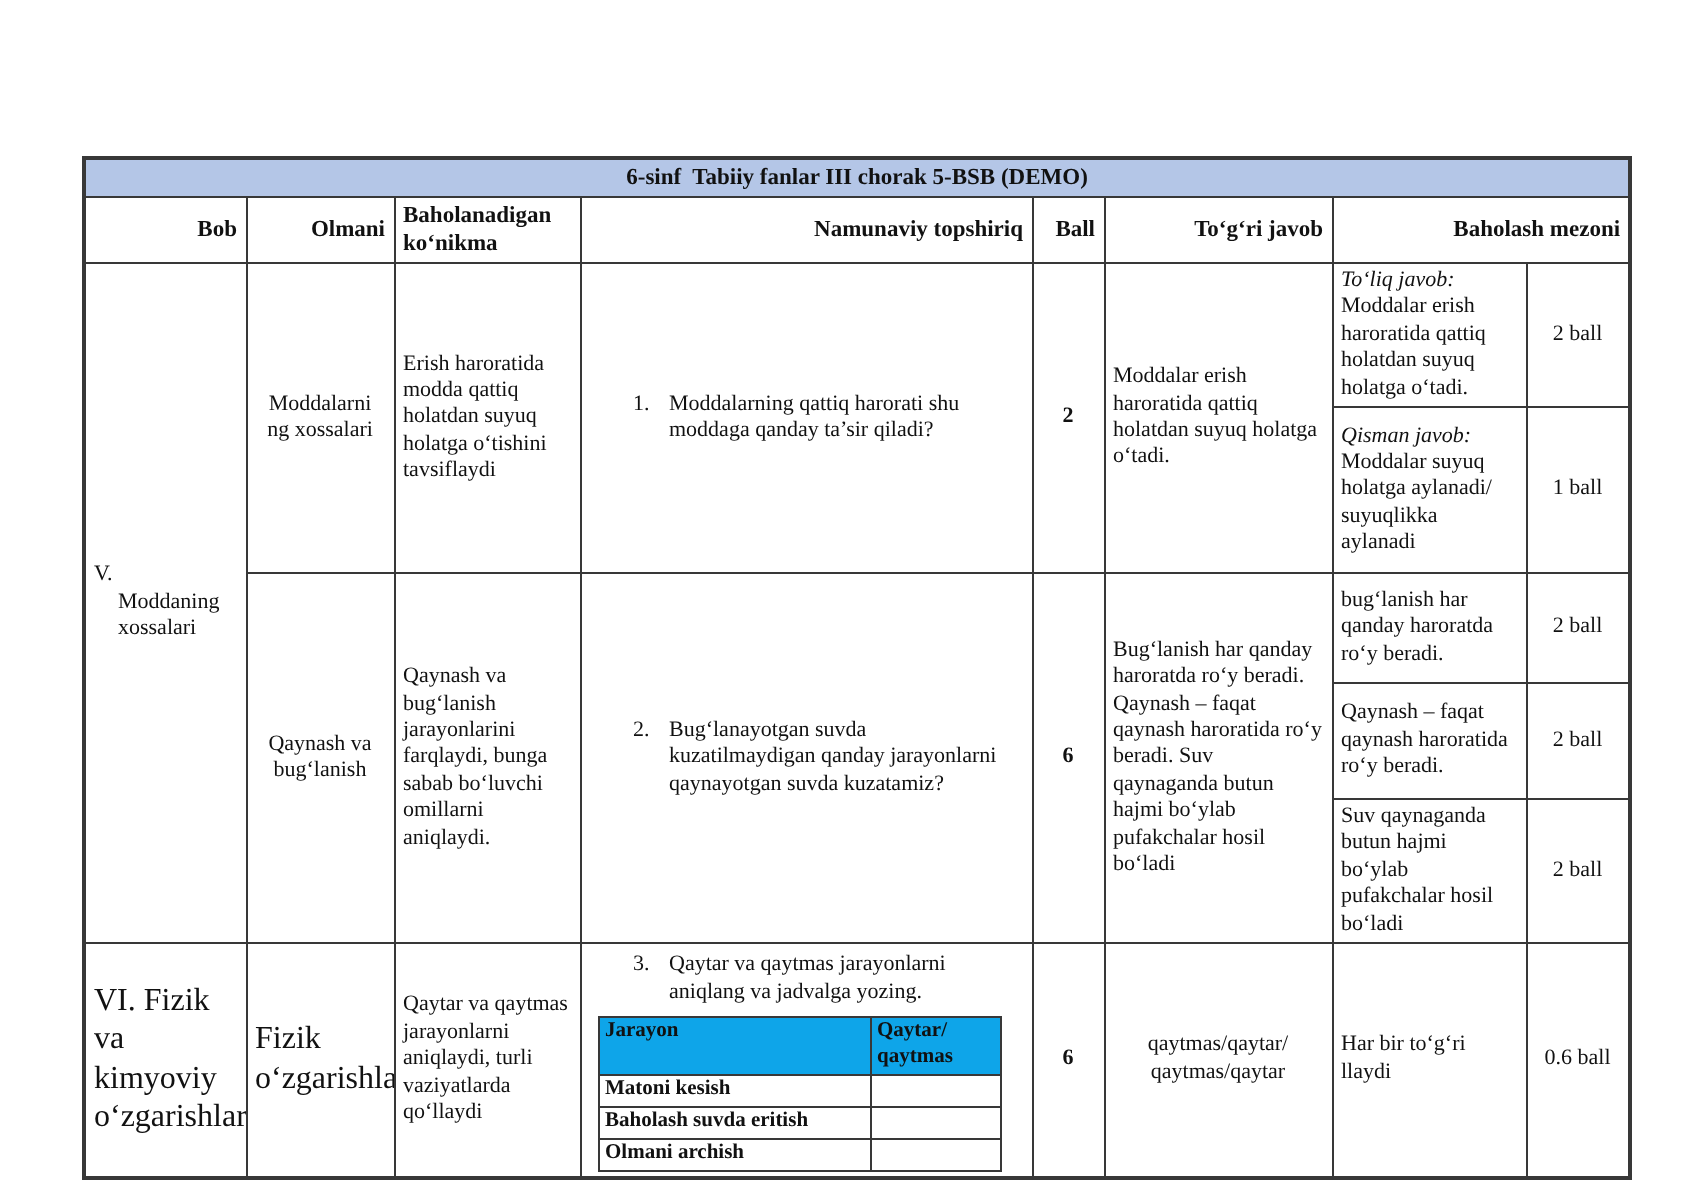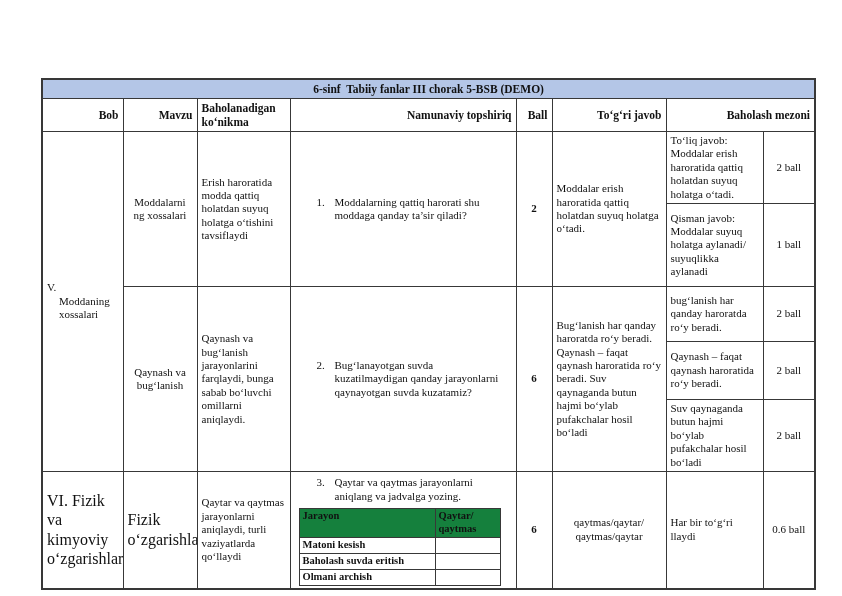--- a/index.html
+++ b/index.html
@@ -30,32 +30,32 @@
   .v-bottom{vertical-align:bottom;}
   .center{text-align:center;font-family:Liberation Serif, serif;}
   .indent{padding-left:12px;}
   .bob3{font-size:16px;padding-left:10px;}
   .mavzu3{font-size:16px;text-align:left;}
   .mavzu{text-align:center;}
   .ball-val{font-weight:bold;text-align:center;}
   .mezon-text{vertical-align:top;padding:2px 3px;}
   .mezon-ball{text-align:center;}
   .mezon-ball-top{vertical-align:top;text-align:center;padding-top:26px;}
-  .it{}
+  .it{font-style:italic;}
   .task{display:flex;padding-left:22px;padding-right:6px;}
   .task-num{flex:none;width:18px;}
   .task-text{flex:1;}
   .inner{
     border-collapse:collapse;table-layout:fixed;
     border:1.5px solid #383838;
     width:201px;margin-left:4px;margin-top:5px;
     font-size:10.5px;
   }
   .inner th,.inner td{border:1px solid #383838;padding:1px 3px;text-align:left;font-weight:bold;}
-  .inner th{background:#15803d;font-weight:bold;vertical-align:top;}
+  .inner th{background:#0ea5e9;font-weight:bold;vertical-align:top;}
   .inner td{height:13px;}
 </style>
 </head>
 <body>
 
 <table class="doc-table">
   <colgroup>
     <col style="width:81px">
       <col style="width:74px">
       <col style="width:93px">
@@ -66,21 +66,21 @@
       <col style="width:52px">
   </colgroup>
 
   <tbody>
       <tr style="height:14px">
     <td class="title-cell" colspan="8">6-sinf  Tabiiy fanlar III chorak 5-BSB (DEMO)</td>
   </tr>
 
   <tr style="height:29px">
     <td class="hdr">Bob</td>
-    <td class="hdr">Mavzu</td>
+    <td class="hdr">Olmani</td>
     <td class="hdr hdr-left">Baholanadigan ko‘nikma</td>
     <td class="hdr">Namunaviy topshiriq</td>
     <td class="hdr">Ball</td>
     <td class="hdr">To‘g‘ri javob</td>
     <td class="hdr" colspan="2">Baholash mezoni</td>
   </tr>
 
   <tr style="height:67px">
     <td rowspan="5">
       <div>V.</div>

